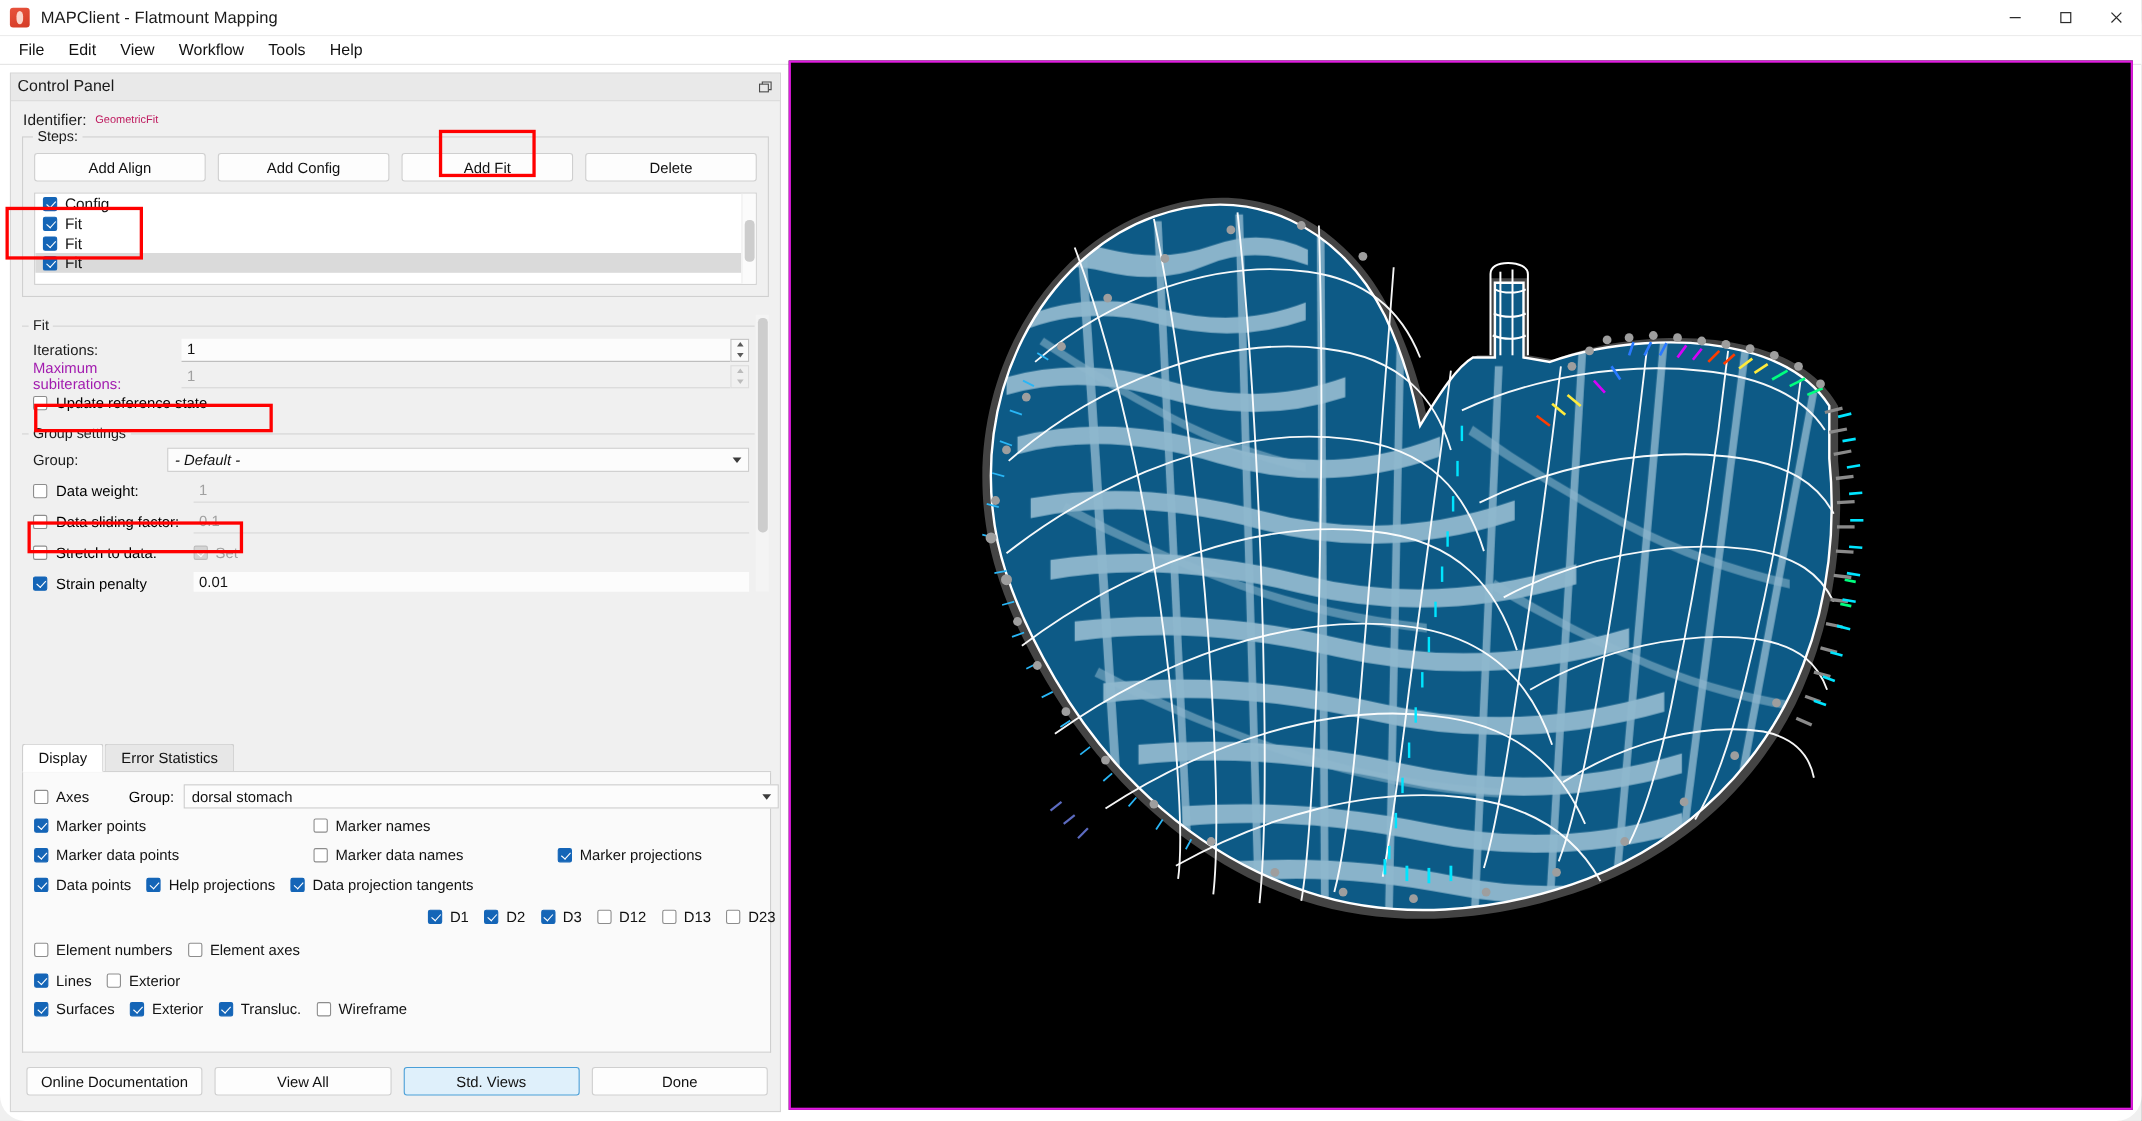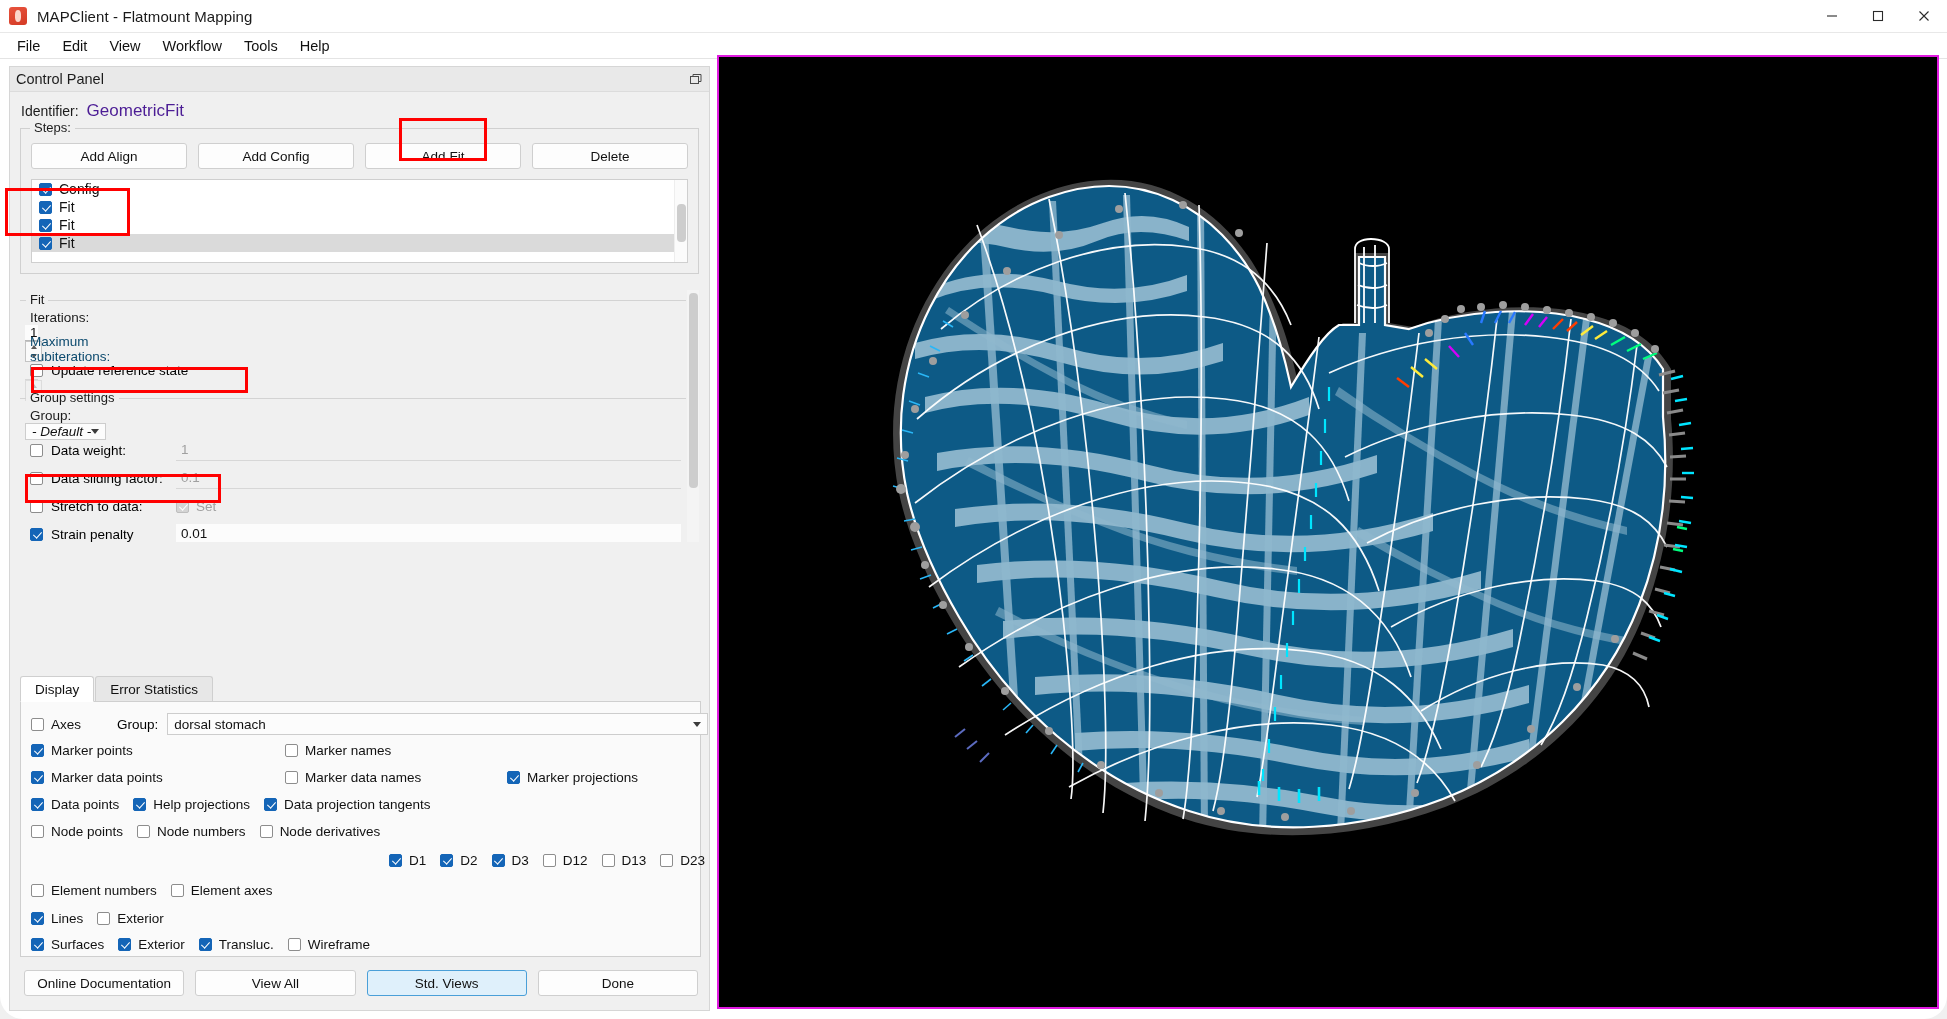--- a/index.html
+++ b/index.html
@@ -58,21 +58,21 @@
     display: flex; align-items: center; padding: 0 6px;
   }
   #cp-title { font-size: 14.5px; color: #1b1b1b; }
   #cp-float {
     margin-left: auto; width: 15px; height: 15px; position: relative;
   }
   #cp-float svg { display: block; }
 
   .ident-row { display: flex; align-items: center; gap: 8px; margin: 9px 0 7px 11px; }
   .ident-label { font-size: 14px; color: #1b1b1b; }
-  .ident-value { font-size: 17px; color: #4c1d95; }
+  .ident-value { font-size: 10px; color: #be185d; }
 
   
   .groupbox { position: relative; border: 1px solid #d0d0d0; margin: 0 0 0 0; }
   .groupbox > .gb-title {
     position: absolute; top: -9px; left: 9px; background: #f0f0f0; padding: 0 4px;
     font-size: 13px; color: #1b1b1b;
   }
 
   #steps-box { margin: 4px 10px 0 10px; padding: 14px 10px 10px 10px; }
 
@@ -131,23 +131,23 @@
     background: #cdcdcd; border-radius: 4px;
   }
 
   .sub-gb { position: relative; border: 1px solid #d3d3d3; border-width: 1px 0 0 0; margin-top: 10px; }
   .sub-gb > .gb-title {
     position: absolute; top: -9px; left: 6px; background: #f0f0f0; padding: 0 4px;
     font-size: 13px; color: #1b1b1b;
   }
   .sub-gb-body { padding: 9px 5px 6px 5px; }
 
-  .frow { display: flex; align-items: flex-start; height: 24px; flex-direction: column; }
+  .frow { display: flex; align-items: center; height: 24px; }
   .flabel { font-size: 13.5px; color: #1b1b1b; width: 140px; flex: none; padding-left: 5px; }
-  .flabel.dim { color: #0c4a6e; }
+  .flabel.dim { color: #a21caf; }
   .lineedit {
     flex: 1; height: 21px; background: #fcfcfc; border: none; border-bottom: 1px solid #b7b7b7;
     display: flex; align-items: center; padding-left: 5px; font-size: 13.5px; color: #111;
   }
   .lineedit.dim { color: #a0a0a0; background: #f0f0f0; border-bottom-color: #d7d7d7; }
   .spin {
     width: 17px; height: 21px; border: 1px solid #c4c4c4; background: #fafafa; flex: none;
     display: flex; flex-direction: column; align-items: center; justify-content: space-around;
   }
   .spin.dim { background: #f0f0f0; border-color: #dcdcdc; }
@@ -426,34 +426,20 @@
           <span class="dchk">
             <span class="cb checked"></span>
             <span>Help projections</span>
           </span>
           <span class="dchk">
             <span class="cb checked"></span>
             <span>Data projection tangents</span>
           </span>
         </div>
 
-        <div class="drow" style="height:27px">
-          <span class="dchk">
-            <span class="cb"></span>
-            <span>Node points</span>
-          </span>
-          <span class="dchk">
-            <span class="cb"></span>
-            <span>Node numbers</span>
-          </span>
-          <span class="dchk">
-            <span class="cb"></span>
-            <span>Node derivatives</span>
-          </span>
-        </div>
 
         <div class="drow" style="height:31px;padding-left:358px">
           <span class="dchk" style="margin-left:0">
             <span class="cb checked"></span>
             <span>D1</span>
           </span>
           <span class="dchk">
             <span class="cb checked"></span>
             <span>D2</span>
           </span>

